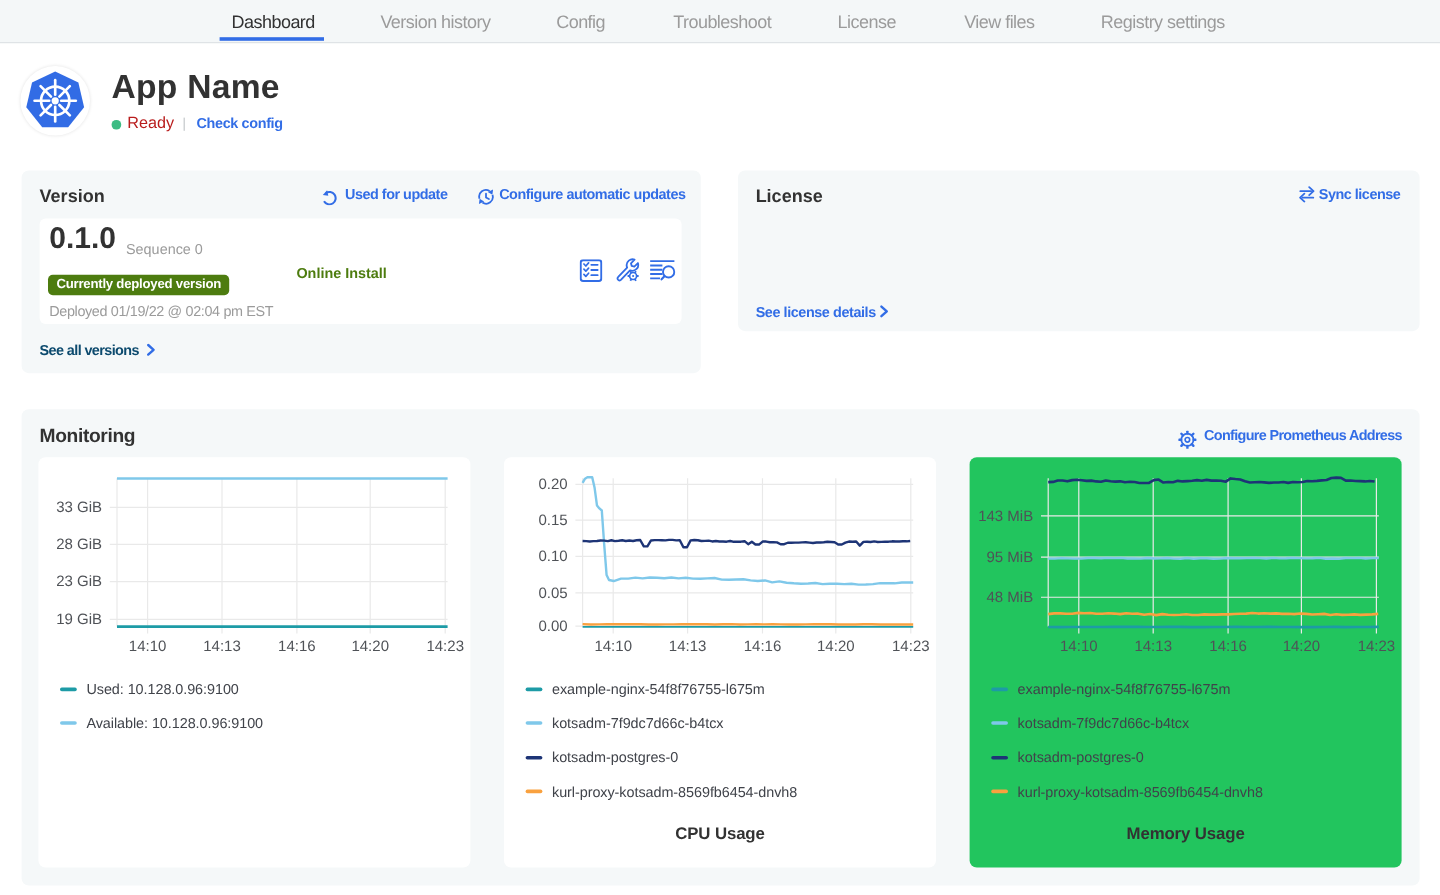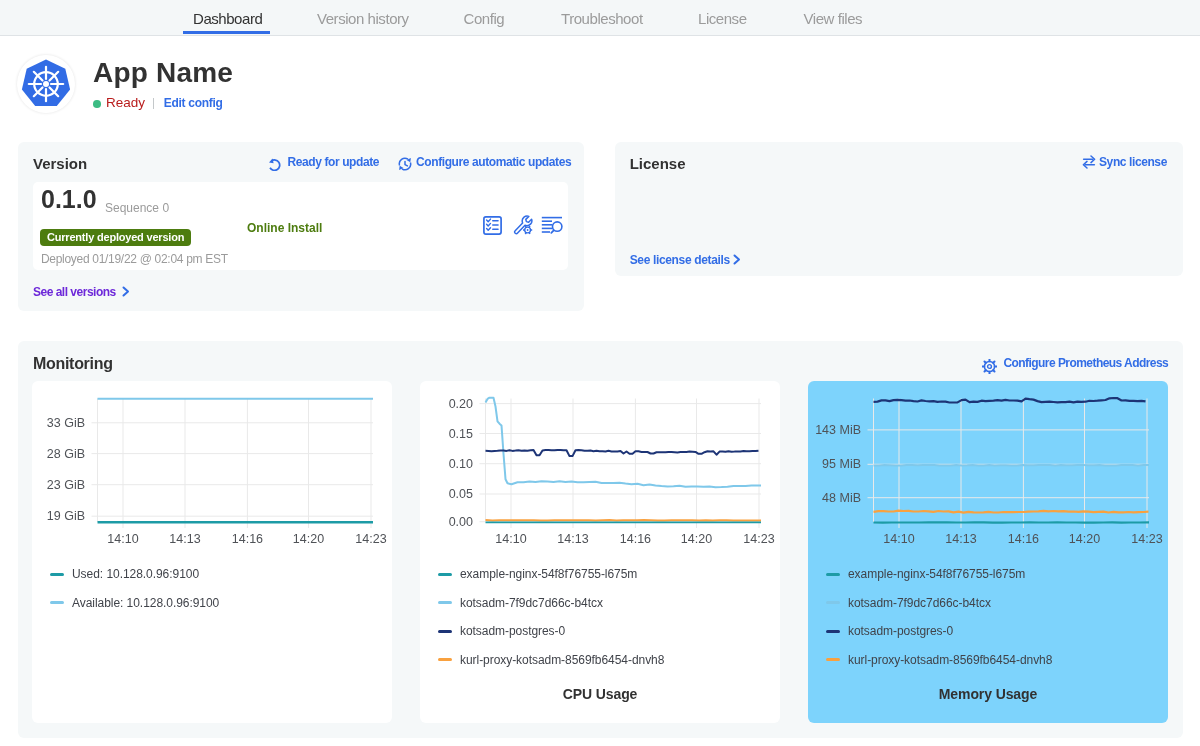--- a/index.html
+++ b/index.html
@@ -7,20 +7,21 @@
 </style></head>
 <body>
 <div style="position:relative;width:1200px;height:746px">
 <div style="position:absolute;left:0;top:0;width:1200px;height:36px;background:#f4f7f8;border-bottom:1px solid #dfe3e6;box-sizing:border-box">
       <div style="position:absolute;left:193px;top:0;height:35px;line-height:38px;font-size:15px;letter-spacing:-0.45px;color:#323232;font-weight:normal">Dashboard</div>
       <div style="position:absolute;left:317px;top:0;height:35px;line-height:38px;font-size:15px;letter-spacing:-0.45px;color:#9b9b9b;font-weight:normal">Version history</div>
       <div style="position:absolute;left:463.5px;top:0;height:35px;line-height:38px;font-size:15px;letter-spacing:-0.45px;color:#9b9b9b;font-weight:normal">Config</div>
       <div style="position:absolute;left:561px;top:0;height:35px;line-height:38px;font-size:15px;letter-spacing:-0.45px;color:#9b9b9b;font-weight:normal">Troubleshoot</div>
       <div style="position:absolute;left:698px;top:0;height:35px;line-height:38px;font-size:15px;letter-spacing:-0.45px;color:#9b9b9b;font-weight:normal">License</div>
       <div style="position:absolute;left:803.5px;top:0;height:35px;line-height:38px;font-size:15px;letter-spacing:-0.45px;color:#9b9b9b;font-weight:normal">View files</div>
+      <div style="position:absolute;left:917.4px;top:0;height:35px;line-height:38px;font-size:15px;letter-spacing:-0.45px;color:#9b9b9b;font-weight:normal">Registry settings</div>
       <div style="position:absolute;left:182.5px;top:31px;width:87.5px;height:3px;background:#326de6"></div>
     </div>
 
 <div style="position:absolute;left:17px;top:55px;width:58px;height:58px;border-radius:50%;box-shadow:0 0 3px rgba(0,0,0,0.12)">
       <svg width="58" height="58" viewBox="0 0 58 58">
 <circle cx="29" cy="29" r="28.5" fill="#ffffff"></circle>
 
 <polygon points="29,4.5 48.3,13.8 53.1,34.4 39.8,51.0 18.2,51.0 4.9,34.4 9.7,13.8" fill="#326ce5"></polygon>
 <g stroke="#ffffff" stroke-width="2.2" fill="none">
 <circle cx="29" cy="29" r="11.8"></circle>
@@ -35,31 +36,31 @@
 <line x1="25.5" y1="32.5" x2="16.8" y2="41.2"></line>
 <line x1="24.0" y1="29.0" x2="11.8" y2="29.0"></line>
 <line x1="25.5" y1="25.5" x2="16.8" y2="16.8"></line>
 </g>
 </svg>
     </div>
 <div style="position:absolute;left:93px;top:57px;font-size:28px;font-weight:bold;color:#323232;letter-spacing:0.2px">App Name</div>
 <div style="position:absolute;left:93px;top:100px;width:7.6px;height:7.6px;border-radius:50%;background:#3dbc84"></div>
 <div style="position:absolute;left:106px;top:95px;font-size:13.5px;color:#b91c1c">Ready</div>
 <div style="position:absolute;left:153px;top:97.5px;width:1px;height:11px;background:#c4c8ca"></div>
-<div style="position:absolute;left:163.8px;top:95.5px;font-size:12px;font-weight:bold;letter-spacing:-0.3px;color:#326de6;white-space:nowrap">Edit config</div>
+<div style="position:absolute;left:163.8px;top:95.5px;font-size:12px;font-weight:bold;letter-spacing:-0.3px;color:#326de6;white-space:nowrap">Check config</div>
 
 <div style="position:absolute;left:18px;top:141.7px;width:565.5px;height:169.5px;background:#f5f8f9;border-radius:6px">
 <div style="position:absolute;left:15px;top:13px;font-size:15px;font-weight:bold;color:#323232">Version</div>
 <div style="position:absolute;left:250px;top:16px">
         <svg width="13" height="13" viewBox="0 0 13 13" style="">
           <path d="M 2.0 9.8 A 5.2 5.2 0 1 0 3.4 3.0" fill="none" stroke="#326de6" stroke-width="1.7"></path>
           <polygon points="4.6,0.6 5.6,5.2 1.0,4.4" fill="#326de6"></polygon>
         </svg>
       </div>
-<div style="position:absolute;left:269.5px;top:13.5px;font-size:12px;font-weight:bold;letter-spacing:-0.4px;color:#326de6;white-space:nowrap">Ready for update</div>
+<div style="position:absolute;left:269.5px;top:13.5px;font-size:12px;font-weight:bold;letter-spacing:-0.4px;color:#326de6;white-space:nowrap">Used for update</div>
 <div style="position:absolute;left:379.5px;top:15.5px">
         <svg width="14" height="14" viewBox="0 0 14 14" style="">
           <path d="M 1.6 8.6 A 5.6 5.6 0 0 1 10.0 2.2" fill="none" stroke="#326de6" stroke-width="1.5"></path>
           <polygon points="12.9,0.9 12.3,5.3 8.5,3.0" fill="#326de6"></polygon>
           <path d="M 12.4 5.4 A 5.6 5.6 0 0 1 4.0 11.8" fill="none" stroke="#326de6" stroke-width="1.5"></path>
           <polygon points="1.1,13.1 1.7,8.7 5.5,11.0" fill="#326de6"></polygon>
           <path d="M 7 4.4 L 7 7.6 L 9.4 8.9" fill="none" stroke="#326de6" stroke-width="1.5" stroke-linecap="round" stroke-linejoin="round"></path>
         </svg>
       </div>
 <div style="position:absolute;left:398px;top:13.5px;font-size:12px;font-weight:bold;letter-spacing:-0.4px;color:#326de6;white-space:nowrap">Configure automatic updates</div>
@@ -98,21 +99,21 @@
             <line x1="0.8" y1="1.6" x2="21" y2="1.6" stroke="#326de6" stroke-width="1.6"></line>
             <line x1="0.8" y1="5.2" x2="11" y2="5.2" stroke="#326de6" stroke-width="1.6"></line>
             <line x1="0.8" y1="8.8" x2="11" y2="8.8" stroke="#326de6" stroke-width="1.6"></line>
             <line x1="0.8" y1="12.4" x2="11" y2="12.4" stroke="#326de6" stroke-width="1.6"></line>
             <line x1="0.8" y1="16.0" x2="9" y2="16.0" stroke="#326de6" stroke-width="1.6"></line>
             <circle cx="16.2" cy="10.6" r="4.7" fill="none" stroke="#326de6" stroke-width="1.6"></circle>
             <line x1="12.7" y1="14.3" x2="10.3" y2="16.8" stroke="#326de6" stroke-width="1.8" stroke-linecap="round"></line>
           </svg>
         </div>
 </div>
-<div style="position:absolute;left:15px;top:143px;font-size:12px;font-weight:bold;letter-spacing:-0.5px;color:#6d28d9;white-space:nowrap">See all versions</div>
+<div style="position:absolute;left:15px;top:143px;font-size:12px;font-weight:bold;letter-spacing:-0.5px;color:#0c4a6e;white-space:nowrap">See all versions</div>
 <div style="position:absolute;left:103.5px;top:144.5px">
         <svg width="8" height="11" viewBox="0 0 8 11" style="">
           <polyline points="1.5,1.5 6,5.5 1.5,9.5" fill="none" stroke="#326de6" stroke-width="2" stroke-linecap="round" stroke-linejoin="round"></polyline>
         </svg>
       </div>
 </div>
 
 <div style="position:absolute;left:615px;top:141.7px;width:568px;height:134.4px;background:#f5f8f9;border-radius:6px">
 <div style="position:absolute;left:14.7px;top:13px;font-size:15px;font-weight:bold;color:#323232">License</div>
 <div style="position:absolute;left:466px;top:13.5px">
@@ -230,21 +231,21 @@
 <div style="position:absolute;left:18px;top:192.0px;width:14px;height:3px;border-radius:2px;background:#1d9ba6"></div>
 <div style="position:absolute;left:40px;top:186.5px;font-size:12px;letter-spacing:-0.05px;color:#40434a;white-space:nowrap">example-nginx-54f8f76755-l675m</div>
 <div style="position:absolute;left:18px;top:220.6px;width:14px;height:3px;border-radius:2px;background:#7fc8ea"></div>
 <div style="position:absolute;left:40px;top:215.1px;font-size:12px;letter-spacing:-0.05px;color:#40434a;white-space:nowrap">kotsadm-7f9dc7d66c-b4tcx</div>
 <div style="position:absolute;left:18px;top:249.3px;width:14px;height:3px;border-radius:2px;background:#1d3476"></div>
 <div style="position:absolute;left:40px;top:243.8px;font-size:12px;letter-spacing:-0.05px;color:#40434a;white-space:nowrap">kotsadm-postgres-0</div>
 <div style="position:absolute;left:18px;top:277.7px;width:14px;height:3px;border-radius:2px;background:#f9a13f"></div>
 <div style="position:absolute;left:40px;top:272.2px;font-size:12px;letter-spacing:-0.05px;color:#40434a;white-space:nowrap">kurl-proxy-kotsadm-8569fb6454-dnvh8</div>
 <div style="position:absolute;left:0;top:305.5px;width:360px;text-align:center;font-size:14px;font-weight:bold;letter-spacing:-0.1px;color:#323232">CPU Usage</div>
 </div>
-<div style="position:absolute;left:790px;top:40px;width:360px;height:342.5px;background:#7dd3fc;border-radius:6px">
+<div style="position:absolute;left:790px;top:40px;width:360px;height:342.5px;background:#22c55e;border-radius:6px">
 <svg width="360" height="170" style="position:absolute;left:0;top:0">
 <line x1="65.5" y1="17.5" x2="65.5" y2="141.0" stroke="#e9e9e9" stroke-width="1"></line>
 <line x1="91" y1="17.5" x2="91" y2="141.0" stroke="#e9e9e9" stroke-width="1"></line>
 <line x1="153" y1="17.5" x2="153" y2="141.0" stroke="#e9e9e9" stroke-width="1"></line>
 <line x1="215.4" y1="17.5" x2="215.4" y2="141.0" stroke="#e9e9e9" stroke-width="1"></line>
 <line x1="276.5" y1="17.5" x2="276.5" y2="141.0" stroke="#e9e9e9" stroke-width="1"></line>
 <line x1="339" y1="17.5" x2="339" y2="141.0" stroke="#e9e9e9" stroke-width="1"></line>
 <line x1="91" y1="141.0" x2="91" y2="147" stroke="#e9e9e9" stroke-width="1"></line>
 <line x1="153" y1="141.0" x2="153" y2="147" stroke="#e9e9e9" stroke-width="1"></line>
 <line x1="215.4" y1="141.0" x2="215.4" y2="147" stroke="#e9e9e9" stroke-width="1"></line>

